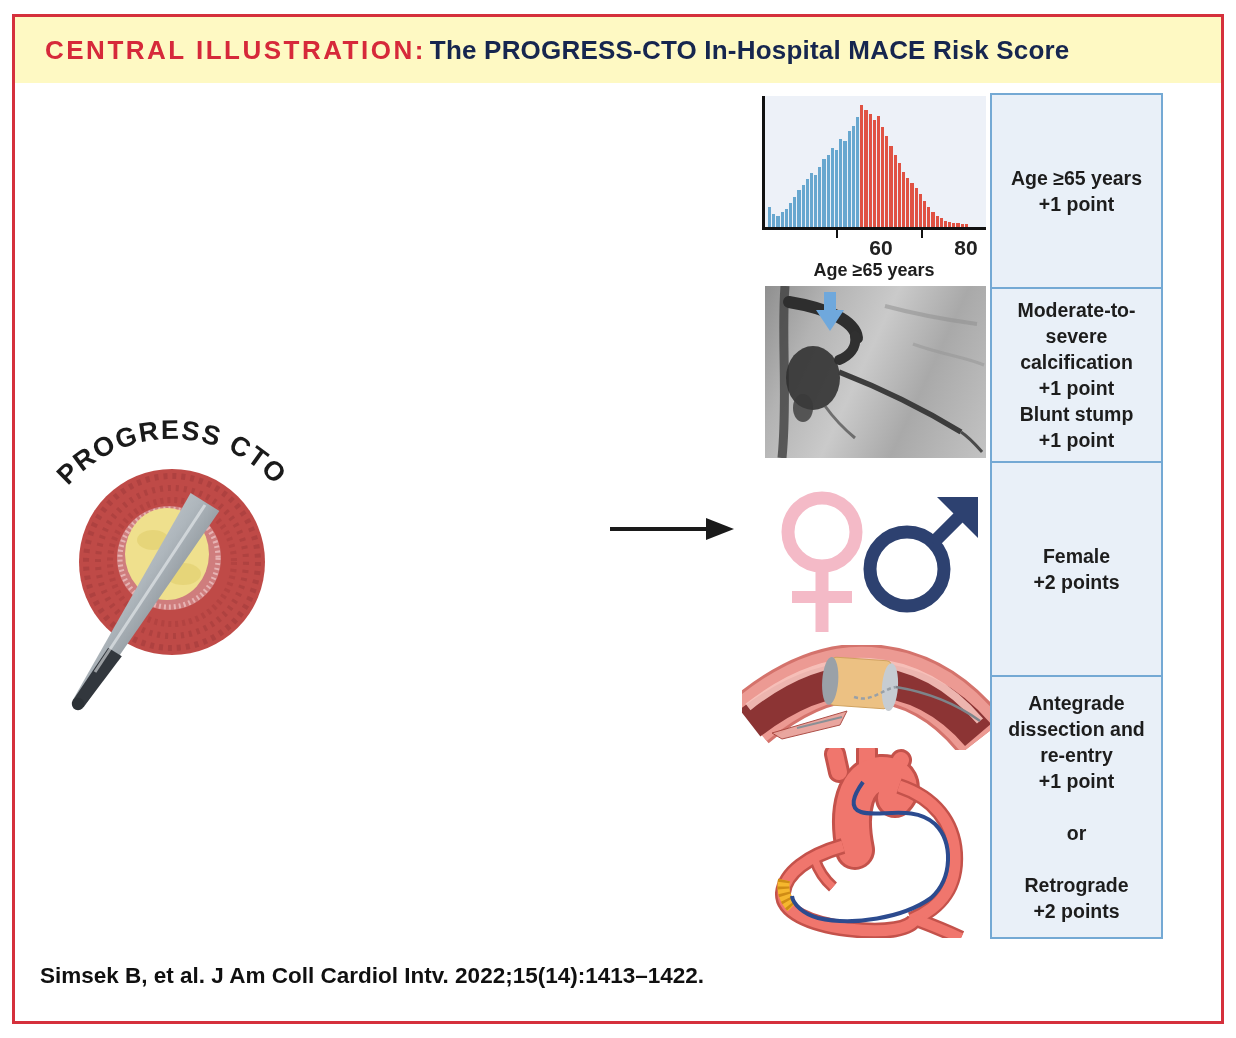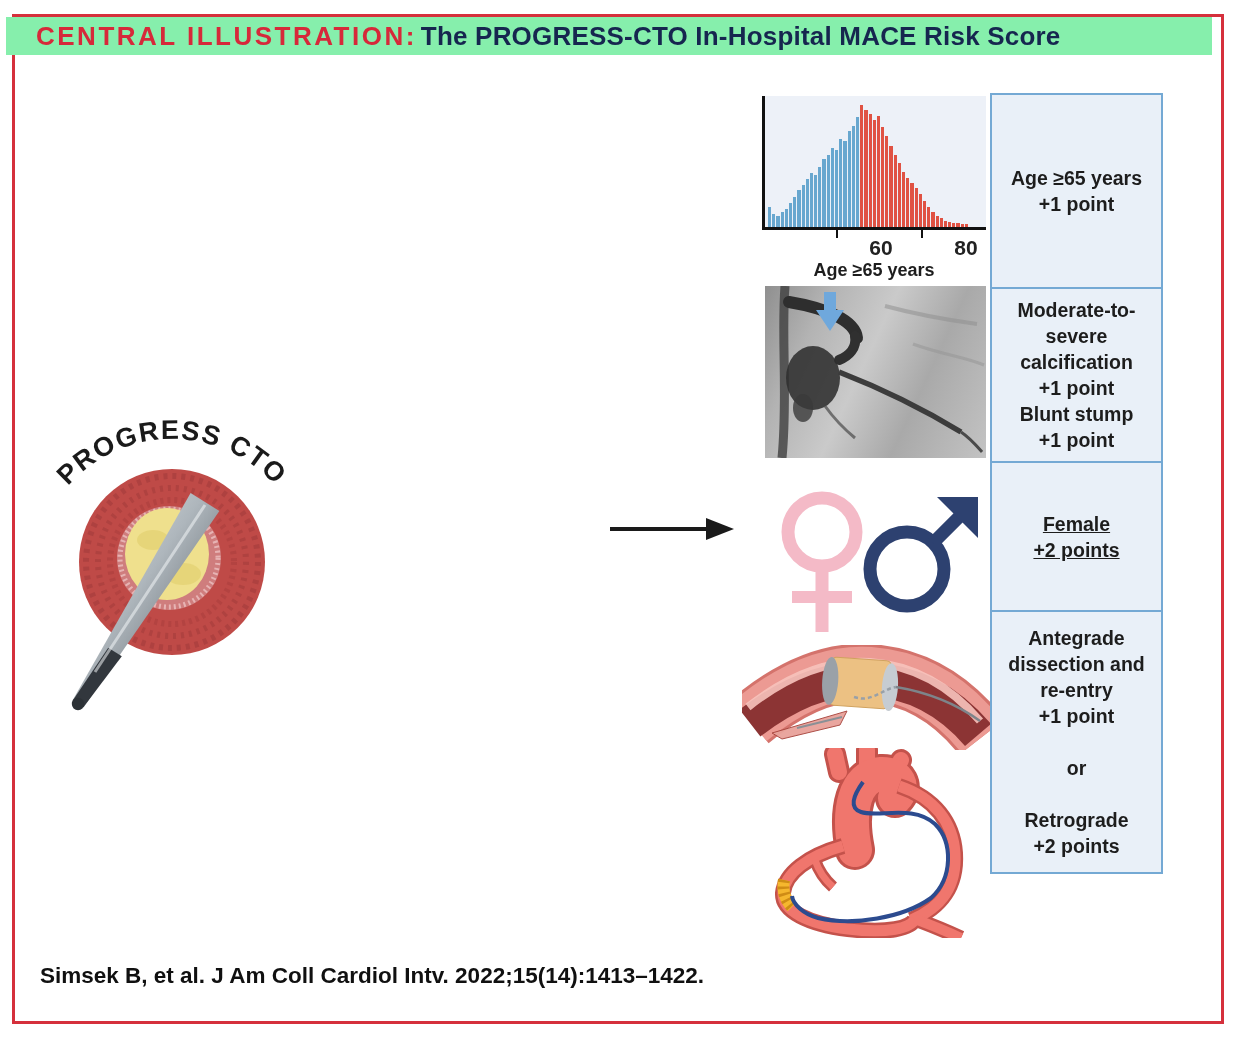--- a/index.html
+++ b/index.html
@@ -1,21 +1,21 @@
 <!DOCTYPE html>
 <html><head>
 <meta charset="utf-8">
 <style>
   html,body{margin:0;padding:0;background:#fff;}
   .canvas{position:relative;width:1236px;height:1038px;background:#fff;
           font-family:"Liberation Sans",sans-serif;overflow:hidden;}
   .frame{position:absolute;left:12px;top:14px;width:1212px;height:1010px;
          box-sizing:border-box;border:3px solid #d5303c;background:#fff;}
-  .header-band{position:absolute;left:6px;top:17px;width:1206px;height:38px;
-               background:#86efac;display:flex;align-items:center;box-sizing:border-box;
+  .header-band{position:absolute;left:15px;top:17px;width:1206px;height:66px;
+               background:#fef9c3;display:flex;align-items:center;box-sizing:border-box;
                padding-left:30px;white-space:nowrap;}
   .hdr-label{color:#d6293a;font-weight:800;font-size:26px;letter-spacing:2.5px;}
   .hdr-title{color:#16264f;font-weight:700;font-size:26px;margin-left:4px;letter-spacing:0.2px;}
 
   
   .summary{position:absolute;left:268px;top:408px;width:362px;text-align:center;
            color:#231f20;font-size:23.5px;line-height:31px;}
   .sum-b{font-weight:bold;}
   .sum-mace{margin-top:12px;font-weight:bold;}
   .sum-succ{margin-top:30px;font-weight:bold;}
@@ -39,21 +39,21 @@
          background:linear-gradient(115deg,#8f8f8f 0%,#b3b3b3 22%,#cacaca 45%,#a9a9a9 68%,#c3c3c3 100%);}
   .angio svg{position:absolute;left:0;top:0;}
 
   
   .score-col{position:absolute;left:990px;top:93px;width:173px;}
   .score-box{box-sizing:border-box;border:2px solid #74a9d4;background:#e9f0f8;
              display:flex;flex-direction:column;justify-content:center;align-items:center;
              font-weight:bold;font-size:19.5px;line-height:26px;color:#1d1d1d;text-align:center;}
   .score-box + .score-box{margin-top:-2px;}
   .score-box .gap{height:26px;}
-  .b1{height:196px;} .b2{height:176px;} .b3{height:151px;text-decoration:underline;} .b4{height:264px;}
+  .b1{height:196px;} .b2{height:176px;} .b3{height:216px;} .b4{height:264px;}
 
   .citation{position:absolute;left:40px;top:963px;font-size:22.5px;font-weight:bold;color:#101010;}
 
   .abs{position:absolute;}
 </style>
 </head>
 <body>
 
 <div class="canvas">
   <div class="frame"></div>

